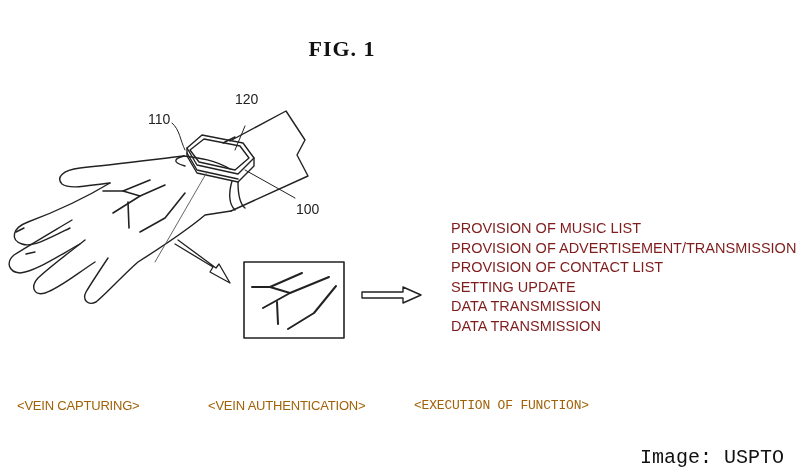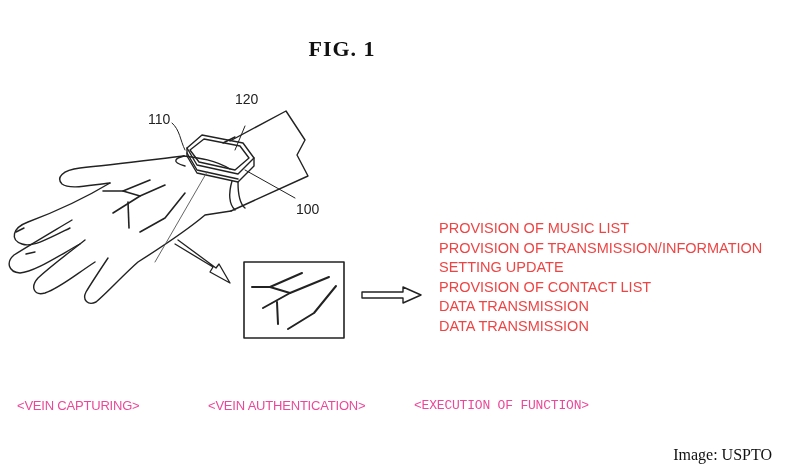--- a/index.html
+++ b/index.html
@@ -1,26 +1,26 @@
 <!DOCTYPE html>
 <html><head>
 <meta charset="utf-8">
 <style>
   html, body { margin: 0; padding: 0; background: #ffffff; }
   body { width: 800px; height: 472px; position: relative; overflow: hidden; }
   .fig-title { position: absolute; left: 0; width: 684px; top: 36px; text-align: center;
     font-family: "Liberation Serif", serif; font-weight: bold; font-size: 22px; color: #111; letter-spacing: 1px; }
   svg.drawing { position: absolute; left: 0; top: 0; }
   .ref-label { font-family: "Liberation Sans", sans-serif; font-size: 14px; fill: #222; }
-  .func-list { position: absolute; left: 439px; top: 219px; margin: 0; padding: 0; list-style: none;
-    font-family: "Liberation Sans", sans-serif; font-size: 14.5px; color: #ef4444; line-height: 19.5px; }
+  .func-list { position: absolute; left: 451px; top: 219px; margin: 0; padding: 0; list-style: none;
+    font-family: "Liberation Sans", sans-serif; font-size: 14.5px; color: #7f1d1d; line-height: 19.5px; }
   .stage-label { position: absolute; top: 398px; font-family: "Liberation Sans", sans-serif;
-    font-size: 13px; color: #ec4899; letter-spacing: -0.2px; }
-  .credit { position: absolute; right: 28px; top: 446px; font-family: Liberation Serif, serif;
-    font-size: 16px; color: #111; }
+    font-size: 13px; color: #a16207; letter-spacing: -0.2px; }
+  .credit { position: absolute; right: 16px; top: 446px; font-family: Liberation Mono, monospace;
+    font-size: 20px; color: #111; }
 </style>
 </head>
 <body>
 
 <div class="fig-title">FIG.  1</div>
 
 <svg class="drawing" width="800" height="472" viewBox="0 0 800 472" fill="none" stroke="#222" stroke-width="1.4" stroke-linecap="round" stroke-linejoin="round">
 
   <g>
     <path d="M230 141 L286 111 L305 140 L297 155 L308 176 L231 211"></path>
@@ -80,23 +80,23 @@
       <path d="M277 302 L278 324"></path>
       <path d="M288 329 L314 313 L336 286"></path>
     </g>
   </g>
 
   <path stroke-width="1.4" d="M362 292 L403 292 L403 287 L421 295 L403 303 L403 298 L362 298 Z"></path>
 </svg>
 
 <ul class="func-list">
   <li>PROVISION OF MUSIC LIST</li>
-  <li>PROVISION OF TRANSMISSION/INFORMATION</li>
+  <li>PROVISION OF ADVERTISEMENT/TRANSMISSION</li>
+  <li>PROVISION OF CONTACT LIST</li>
   <li>SETTING UPDATE</li>
-  <li>PROVISION OF CONTACT LIST</li>
   <li>DATA TRANSMISSION</li>
   <li>DATA TRANSMISSION</li>
 </ul>
 
 <div class="stage-label" style="left:17px;">&lt;VEIN CAPTURING&gt;</div>
 <div class="stage-label" style="left:208px;">&lt;VEIN AUTHENTICATION&gt;</div>
 <div class="stage-label" style="left:414px;font-family:Liberation Mono, monospace;">&lt;EXECUTION OF FUNCTION&gt;</div>
 
 <div class="credit">Image: USPTO</div>
 

